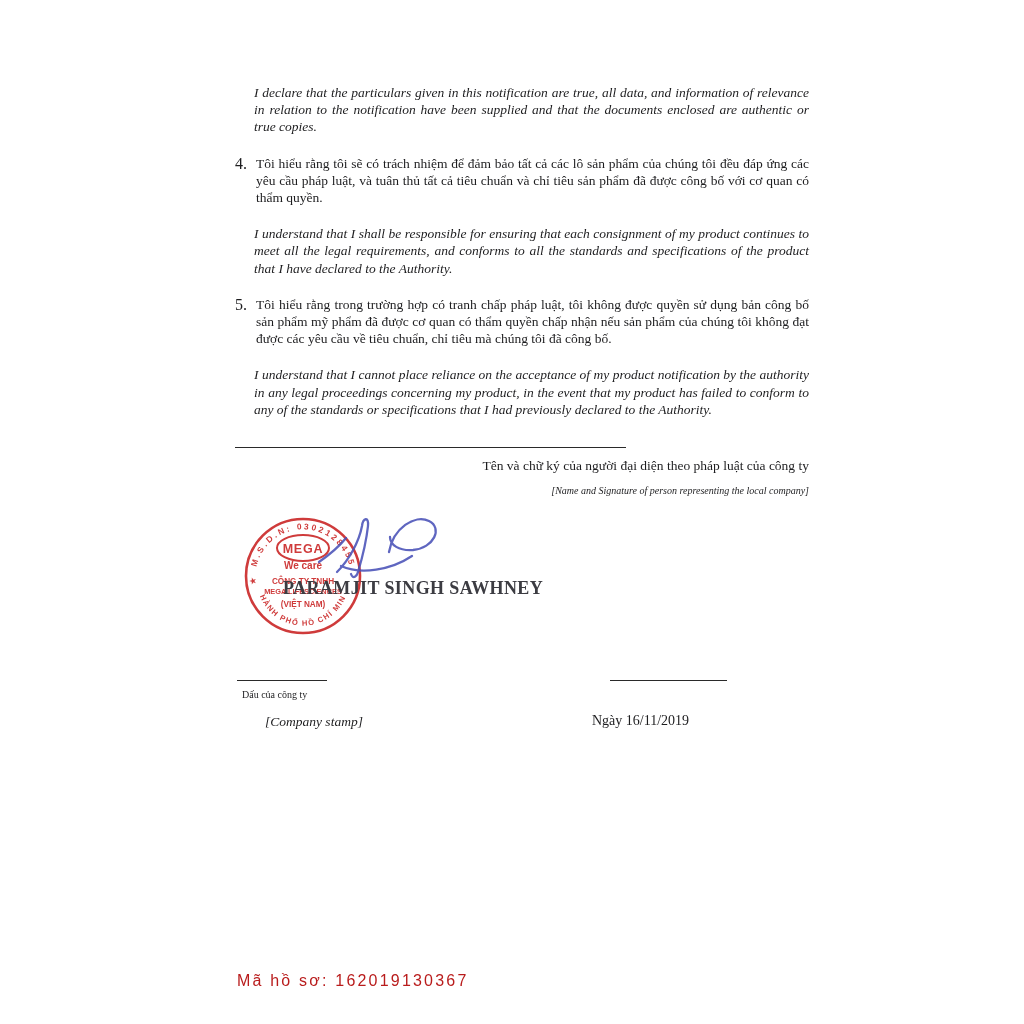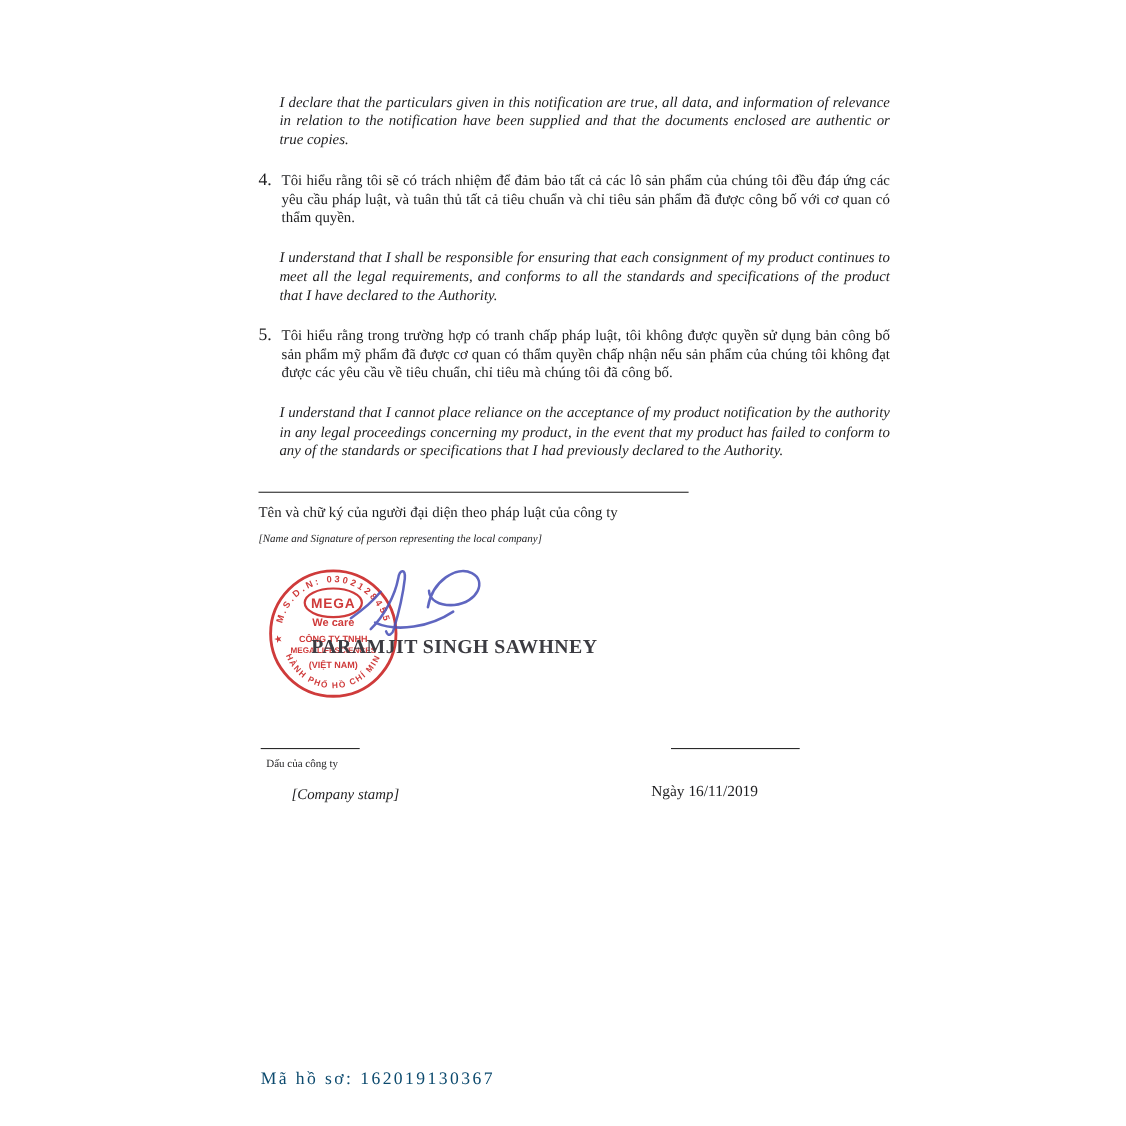--- a/index.html
+++ b/index.html
@@ -14,21 +14,21 @@
   .page {
     position: absolute; inset: 0;
     background: #ffffff;
     margin-top: 16px;
   }
   .content {
     position: absolute;
     left: 235px; top: 68px;
     width: 574px;
   }
-  p { margin: 0; }
+  p { margin: 0; text-align: right; }
   .para {
     font-size: 13.5px;
     line-height: 17.2px;
     text-align: justify;
   }
   .en-italic {
     font-style: italic;
     padding-left: 19px;
   }
   .num-item {
@@ -100,24 +100,24 @@
     font-style: italic;
   }
   .date-label {
     position: absolute;
     left: 357px; top: 41px;
     font-size: 14px;
   }
   .file-code {
     position: absolute;
     left: 237px; top: 956px;
-    font-family: Liberation Serif, serif;
+    font-family: Liberation Sans, sans-serif;
     font-size: 16px;
     letter-spacing: 2.2px;
-    color: #0c4a6e;
+    color: #b91c1c;
     white-space: nowrap;
   }
 </style>
 </head>
 <body>
 
 <div class="page">
   <div class="content">
 
     <p class="para en-italic mt-intro">I declare that the particulars given in this notification are true, all data, and information of relevance in relation to the notification have been supplied and that the documents enclosed are authentic or true copies.</p>

